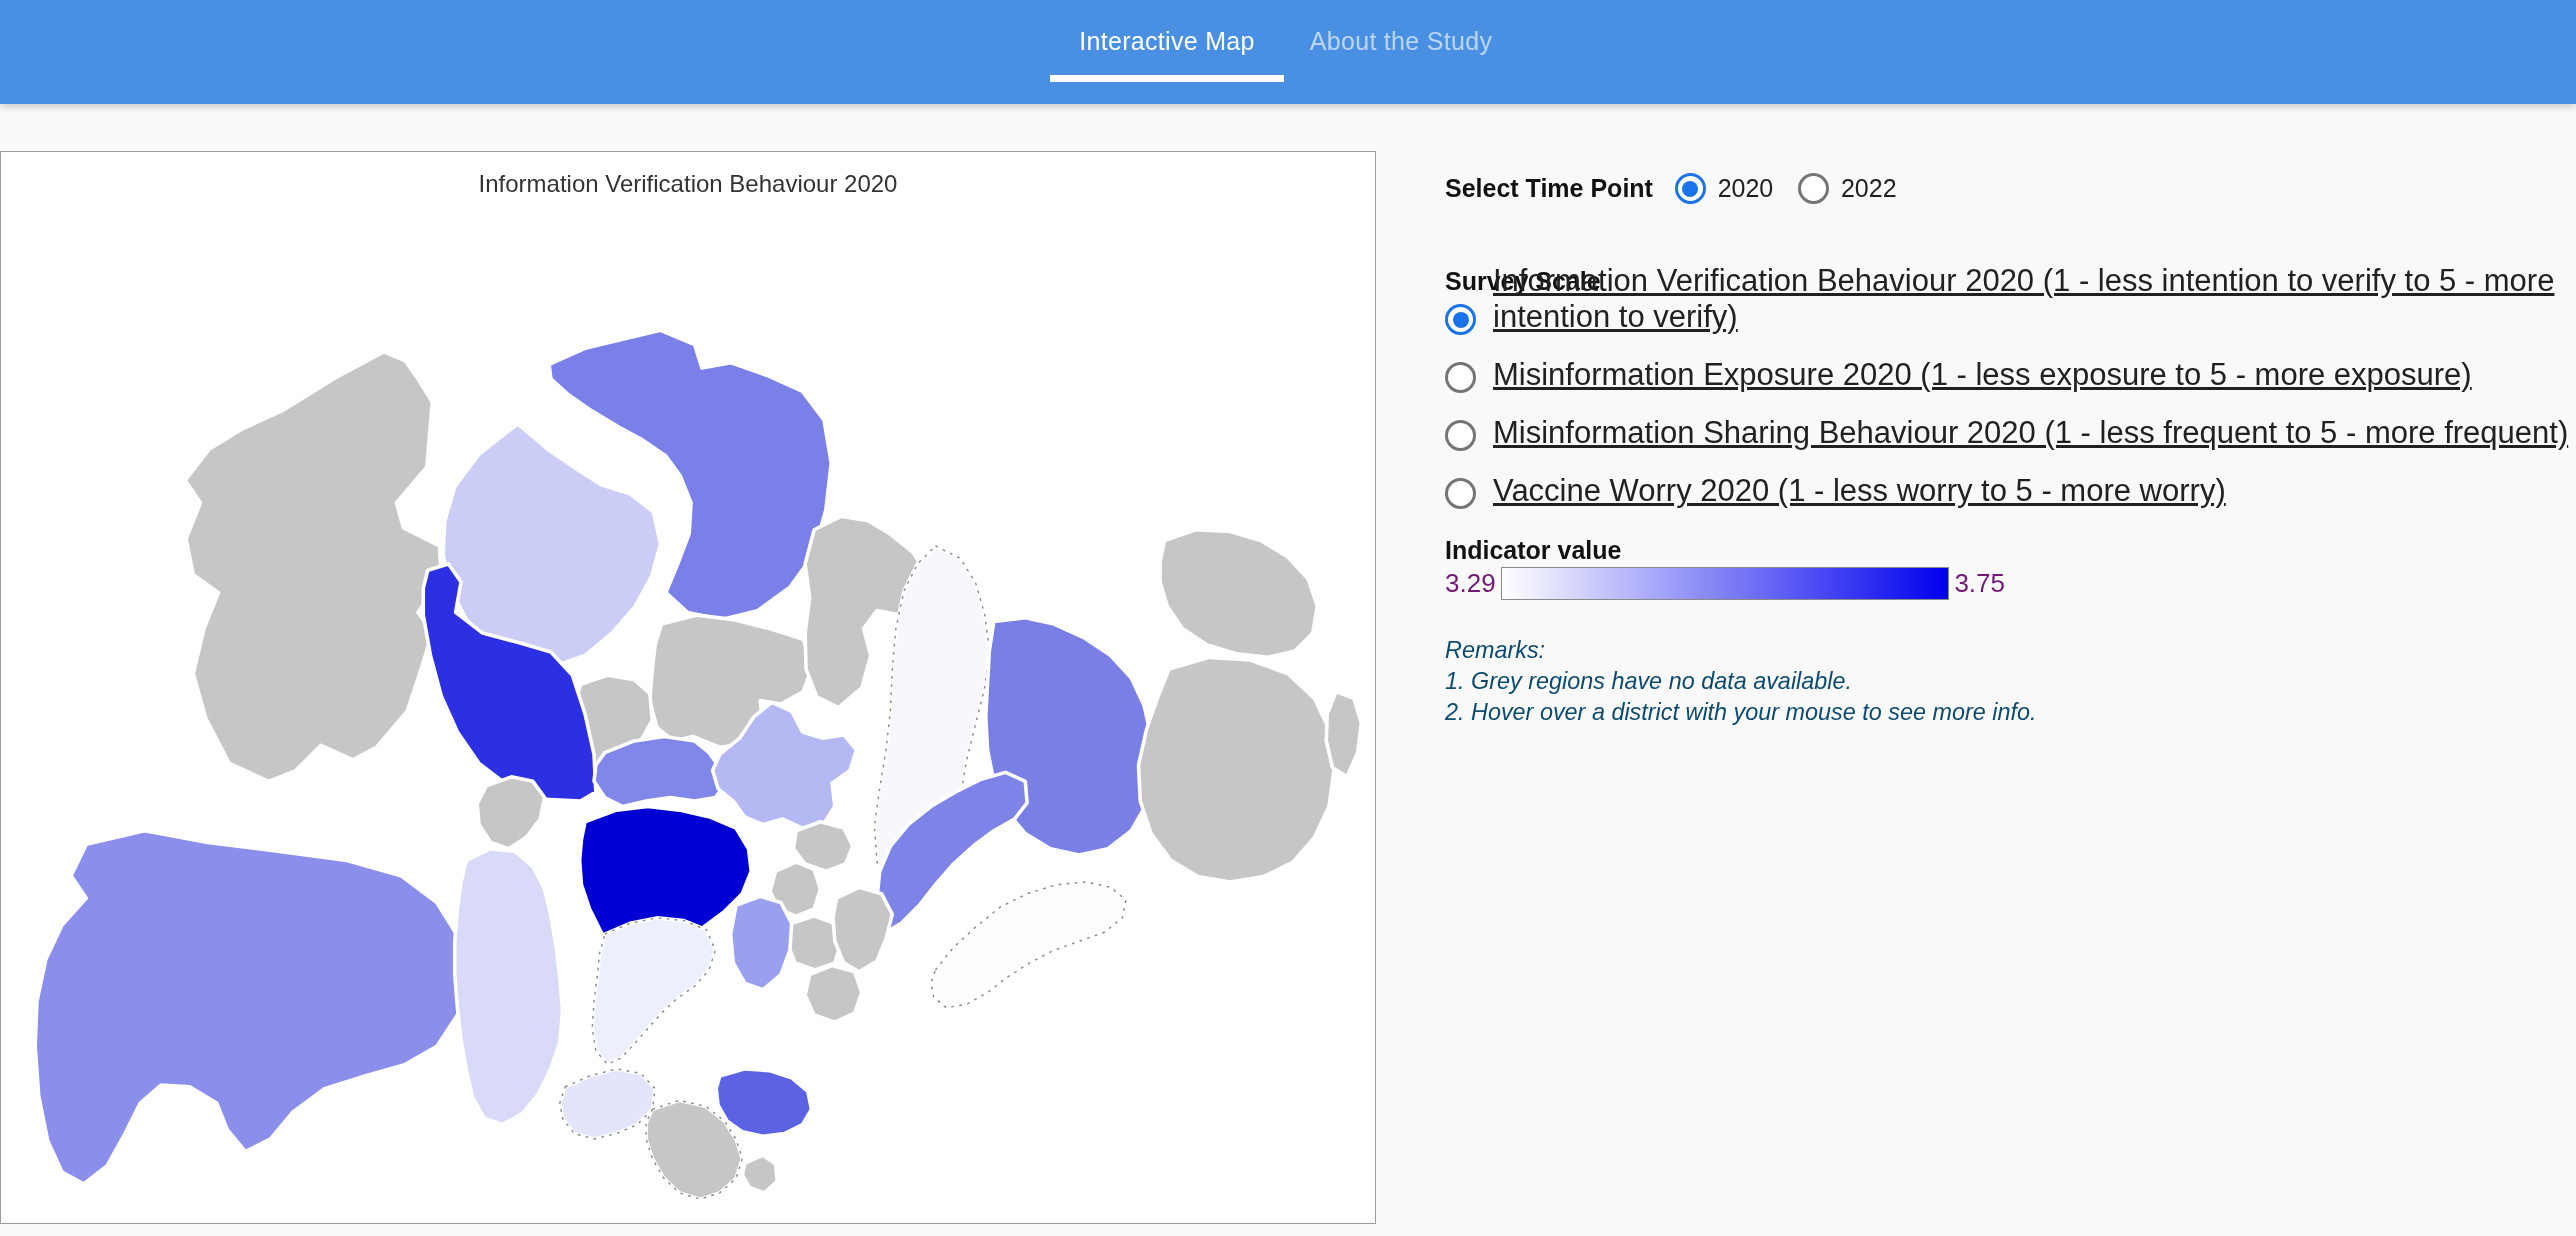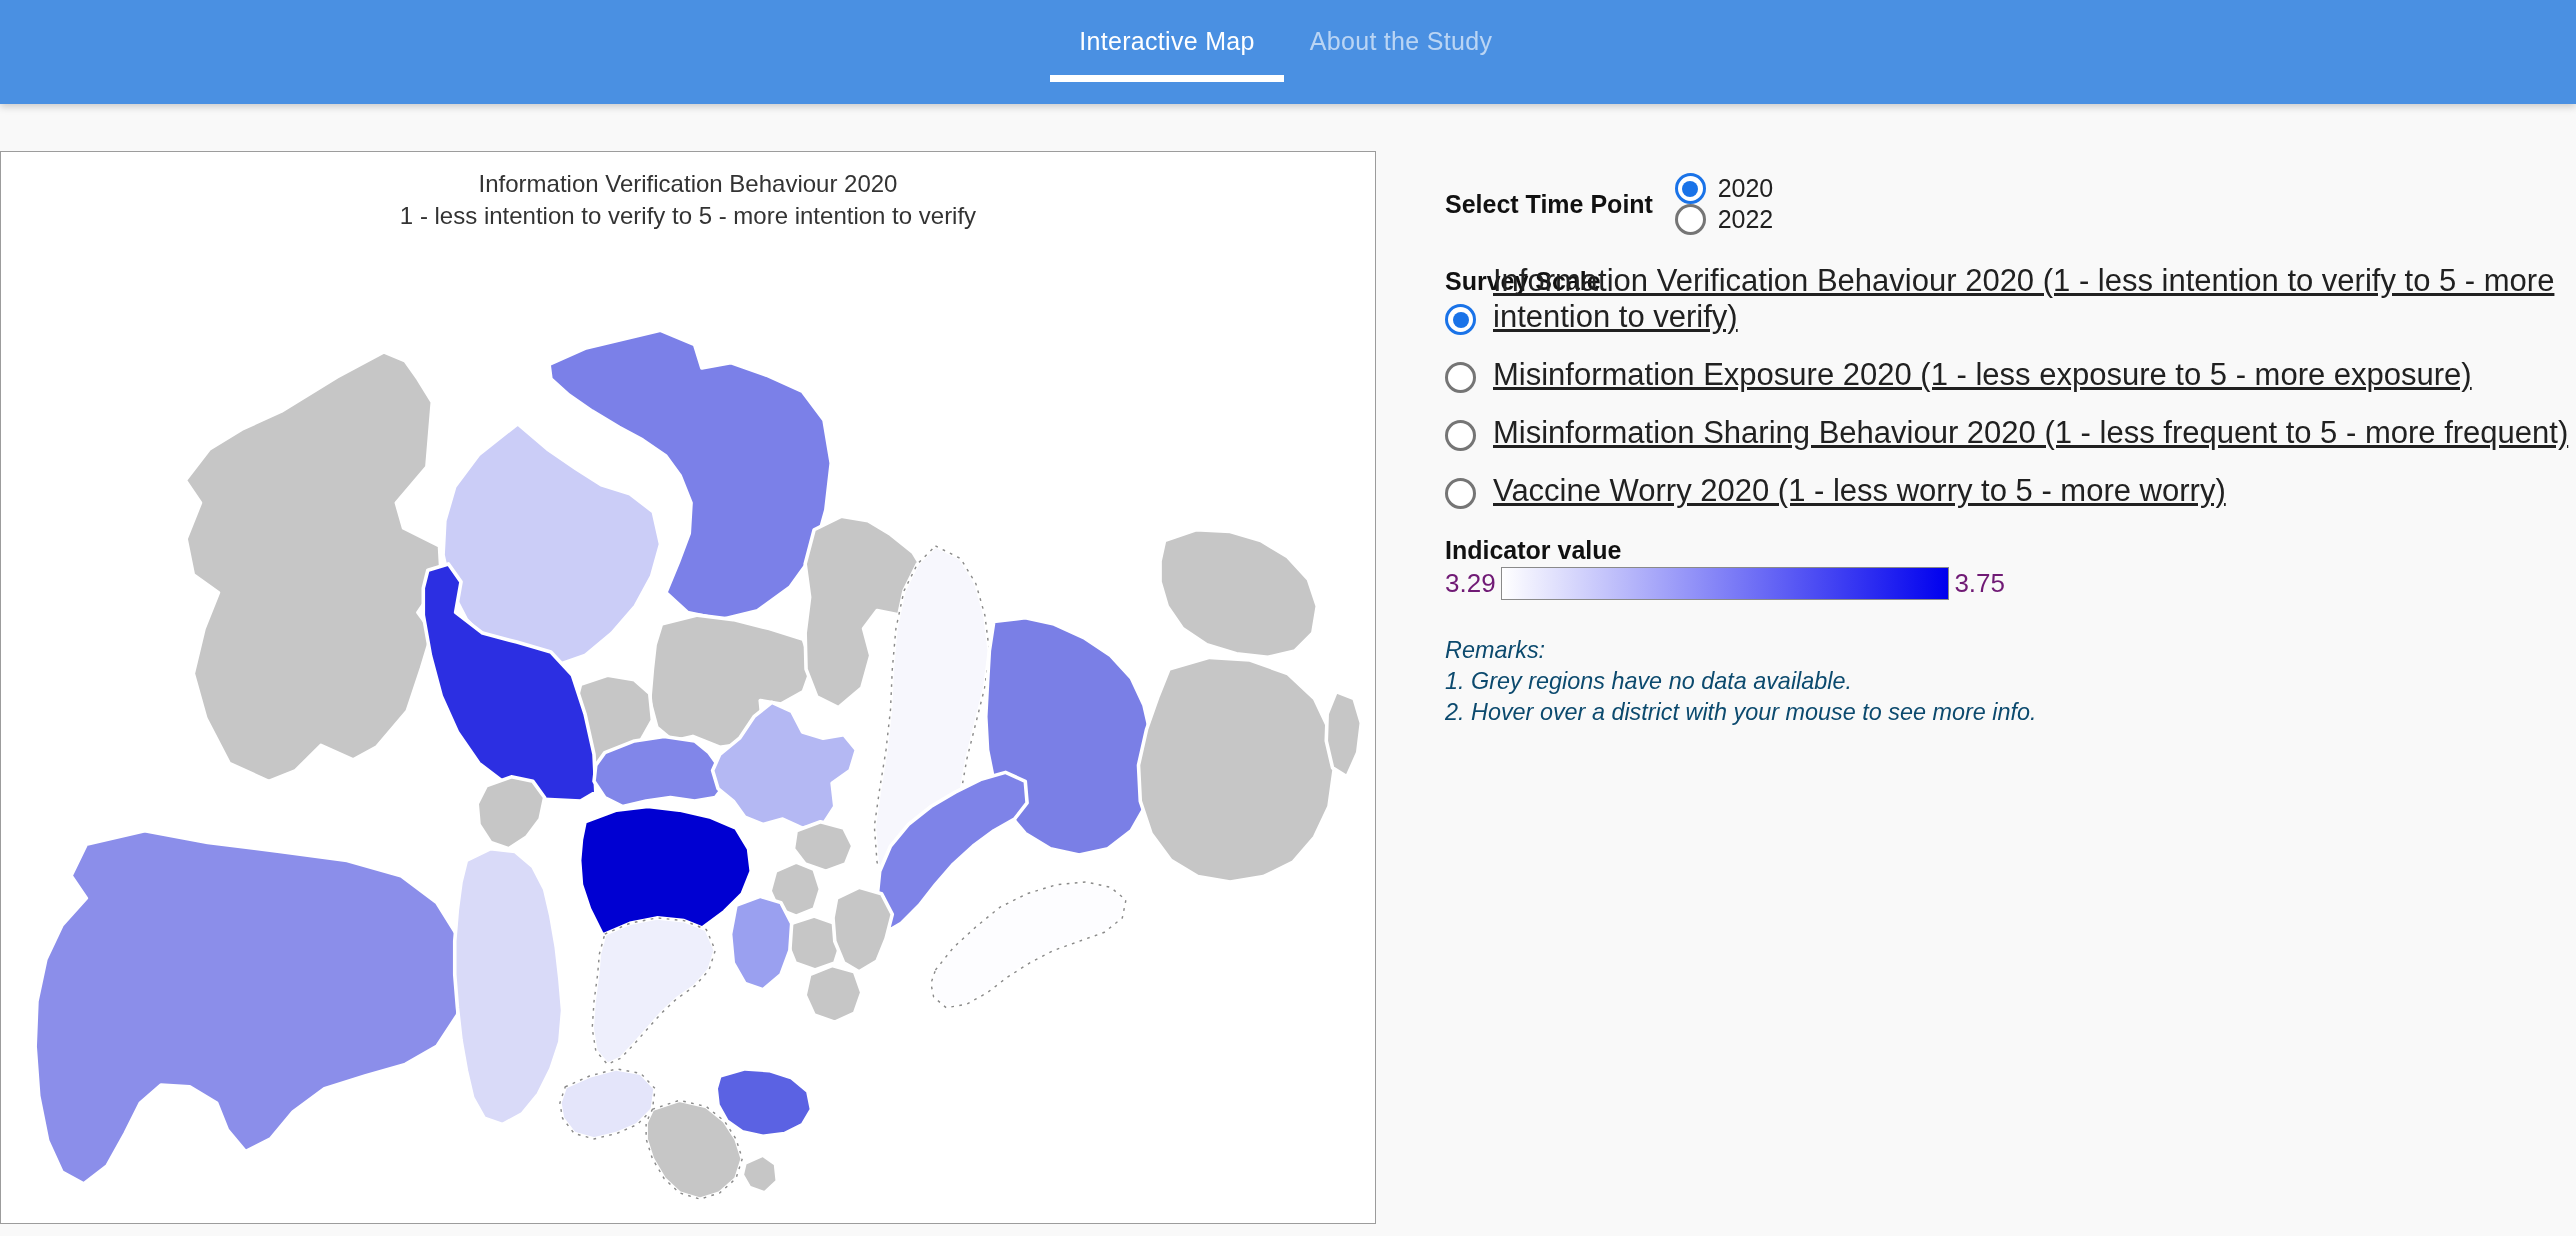--- a/index.html
+++ b/index.html
@@ -69,21 +69,20 @@
       </div>
       <div class="tab">
         <span>About the Study</span>
       </div>
     </div>
 </div>
 
 <div class="map-panel">
   <div class="map-title">
     <div>Information Verification Behaviour 2020</div>
-    <div>1 - less intention to verify to 5 - more intention to verify</div>
   </div>
   <svg class="map-svg" id="map-svg" viewBox="0 0 1527 1190">
       <polygon points="205,365 232,330 268,308 312,288 374,250 426,222 450,232 464,252 480,278 474,350 440,390 448,418 488,438 490,474 464,512 480,534 468,574 452,622 418,662 392,676 356,660 328,688 298,700 254,680 228,630 214,580 226,530 242,490 214,470 206,430 222,390" fill="#c6c6c6" stroke="#ffffff" stroke-width="4" stroke-linejoin="round"></polygon>
       <polygon points="575,302 608,330 640,352 668,370 700,380 726,400 734,436 724,472 706,505 680,535 650,560 615,572 578,566 545,548 518,520 500,485 492,448 494,410 505,372 532,336" fill="#cbcdf7" stroke="#ffffff" stroke-width="4" stroke-linejoin="round"></polygon>
       <polygon points="610,236 650,218 692,208 734,198 772,214 780,240 812,234 852,248 892,266 916,298 924,346 918,398 904,448 878,484 842,510 802,520 764,512 740,490 754,456 766,424 768,390 756,360 740,338 714,320 688,306 658,288 632,270 612,252" fill="#7b80e8" stroke="#ffffff" stroke-width="4" stroke-linejoin="round"></polygon>
       <polygon points="735,525 775,515 815,520 855,530 893,542 903,572 893,600 868,614 845,610 848,640 830,658 800,662 770,650 748,655 730,640 722,610 725,575 728,548" fill="#c6c6c6" stroke="#ffffff" stroke-width="4" stroke-linejoin="round"></polygon>
       <polygon points="645,592 675,582 705,587 722,602 725,632 712,655 718,680 708,703 688,712 665,706 648,690 640,665 638,636 640,612" fill="#c6c6c6" stroke="#ffffff" stroke-width="4" stroke-linejoin="round"></polygon>
       <polygon points="475,465 498,458 512,478 506,512 536,535 574,545 612,556 636,582 650,625 660,670 662,712 645,722 605,720 565,705 532,680 508,645 490,605 478,560 470,515 470,485" fill="#2c2fe2" stroke="#ffffff" stroke-width="4" stroke-linejoin="round"></polygon>
       <polygon points="95,770 160,755 230,768 310,778 385,788 445,805 485,835 510,875 518,920 508,960 485,995 450,1015 405,1028 360,1042 325,1068 300,1098 272,1112 252,1088 240,1058 210,1040 178,1038 155,1058 138,1092 118,1128 92,1148 68,1135 52,1100 42,1050 38,995 40,945 50,898 68,860 95,830 78,805" fill="#8b8eea" stroke="#ffffff" stroke-width="4" stroke-linejoin="round"></polygon>
       <polygon points="540,705 568,695 592,700 605,718 600,742 585,762 565,775 545,768 532,748 530,725" fill="#c6c6c6" stroke="#ffffff" stroke-width="4" stroke-linejoin="round"></polygon>
@@ -113,21 +112,21 @@
       <polygon points="628,1040 655,1028 685,1020 712,1025 728,1042 725,1065 708,1082 685,1092 660,1098 638,1092 625,1075 622,1058" fill="none" stroke="#8a8a8a" stroke-width="1.6" stroke-dasharray="3 6"></polygon>
       <polygon points="800,1028 828,1020 855,1022 880,1030 898,1045 902,1065 892,1082 872,1092 848,1095 825,1090 808,1078 798,1060 796,1042" fill="#5b62e3" stroke="#ffffff" stroke-width="4" stroke-linejoin="round"></polygon>
       <polygon points="725,1065 755,1055 785,1062 805,1078 818,1098 825,1120 818,1142 800,1158 778,1165 755,1158 738,1142 725,1120 718,1098 718,1080" fill="#c6c6c6" stroke="#ffffff" stroke-width="4" stroke-linejoin="round"></polygon>
       <polygon points="725,1065 755,1055 785,1062 805,1078 818,1098 825,1120 818,1142 800,1158 778,1165 755,1158 738,1142 725,1120 718,1098 718,1080" fill="none" stroke="#8a8a8a" stroke-width="1.6" stroke-dasharray="3 6"></polygon>
       <polygon points="828,1125 848,1116 862,1126 864,1145 850,1158 833,1152 825,1138" fill="#c6c6c6" stroke="#ffffff" stroke-width="4" stroke-linejoin="round"></polygon>
     </svg>
 </div>
 
 <div class="time-row">
   <span class="ctl-label">Select Time Point</span>
-  <span id="time-options" style="display:flex;align-items:flex-start;flex-direction:column;">
+  <span id="time-options" style="display:flex;align-items:flex-start;">
       <label class="time-opt">
         <span class="radio sel"></span>
         <span>2020</span>
       </label>
       <label class="time-opt">
         <span class="radio"></span>
         <span>2022</span>
       </label>
     </span>
 </div>

